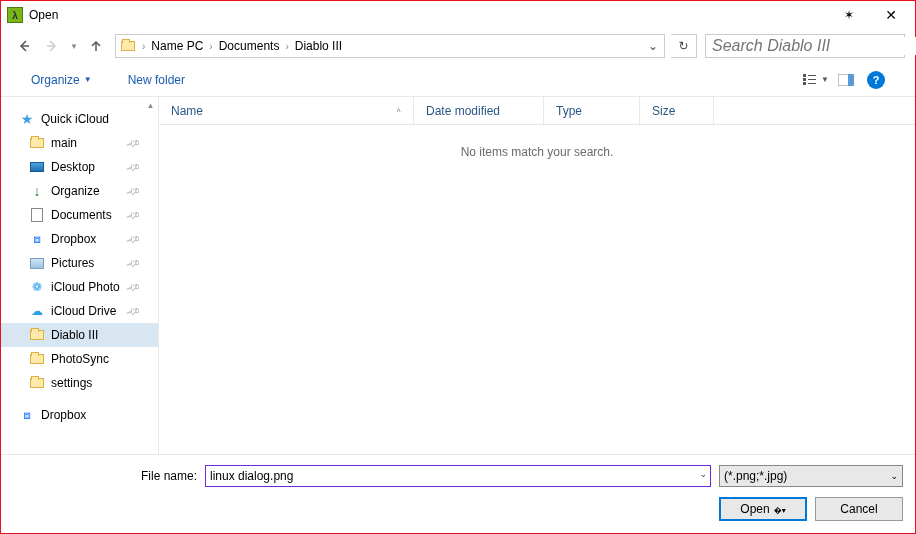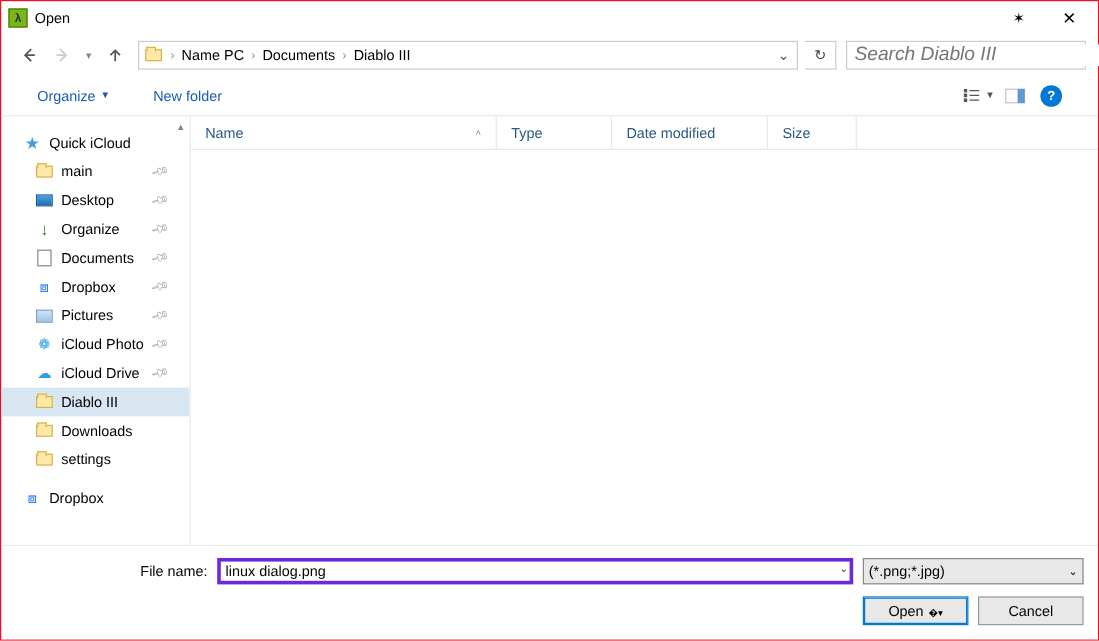--- a/index.html
+++ b/index.html
@@ -51,24 +51,24 @@
 .main { flex: 1; display: flex; flex-direction: column; }
 .cols { height: 28px; display: flex; align-items: center; border-bottom: 1px solid #e8e8e8; color: #2a5885; }
 .col { padding: 0 12px; border-right: 1px solid #e8e8e8; height: 100%; display: flex; align-items: center; }
 .col.name { width: 255px; justify-content: space-between; }
 .col.date { width: 130px; }
 .col.type { width: 96px; }
 .col.size { width: 74px; }
 .sort-ind { font-size: 8px; color: #888; }
 .empty-msg { text-align: center; color: #6b6b6b; padding-top: 20px; }
 
-.footer { border-top: 1px solid #e8e8e8; padding: 10px 12px 12px 4px; }
+.footer { border-top: 1px solid #e8e8e8; padding: 10px 12px 12px 28px; }
 .fn-row { display: flex; align-items: center; gap: 8px; margin-bottom: 10px; }
 .fn-label { width: 168px; text-align: right; color: #000; }
-.fn-input { flex: 1; height: 22px; border: 3px solid #6d28d9; padding: 0 4px; }
+.fn-input { flex: 1; height: 22px; border: 1px solid #6d28d9; padding: 0 4px; }
 .fn-input-wrap { flex: 1; position: relative; display: flex; }
 .fn-drop { position: absolute; right: 4px; top: 4px; font-size: 9px; color: #444; }
 .ft-select { width: 184px; height: 22px; border: 1px solid #888; background: #e8e8e8; padding: 0 4px; display: flex; align-items: center; justify-content: space-between; }
 .btn-row { display: flex; justify-content: flex-end; gap: 8px; }
 .btn { width: 88px; height: 24px; border: 1px solid #999; background: #e8e8e8; display: flex; align-items: center; justify-content: center; }
 .btn.primary { border: 1px solid #0078d7; box-shadow: inset 0 0 0 1px #0078d7; }
 .btn-drop { font-size: 8px; margin-left: 4px; }
 
 
 .star { color: #43a0e0; font-size: 14px; }
@@ -222,50 +222,51 @@
       <div class="tree-row selected">
           <span class="ico">
             <div class="folder-glyph"></div>
           </span>
           <span>Diablo III</span>
         </div>
       <div class="tree-row">
           <span class="ico">
             <div class="folder-glyph"></div>
           </span>
-          <span>Downloads</span>
+          <span>PhotoSync</span>
         </div>
       <div class="tree-row">
           <span class="ico">
             <div class="folder-glyph"></div>
           </span>
           <span>settings</span>
         </div>
       <div class="tree-row root">
           <span class="ico dbx">⧈</span>
           <span>Dropbox</span>
         </div>
     </div>
 
     <div class="main">
       <div class="cols">
         <div class="col name">
             <span>Name</span>
             <span class="sort-ind">˄</span>
           </div>
+        <div class="col date">
+            <span>Date modified</span>
+          </div>
         <div class="col type">
             <span>Type</span>
           </div>
-        <div class="col date">
-            <span>Date modified</span>
-          </div>
         <div class="col size">
             <span>Size</span>
           </div>
       </div>
+      <div class="empty-msg">No items match your search.</div>
     </div>
   </div>
 
   <div class="footer">
     <div class="fn-row">
       <div class="fn-label">File name:</div>
       <div class="fn-input-wrap">
         <input class="fn-input" value="linux dialog.png" style="">
         <span class="fn-drop">⌄</span>
       </div>

